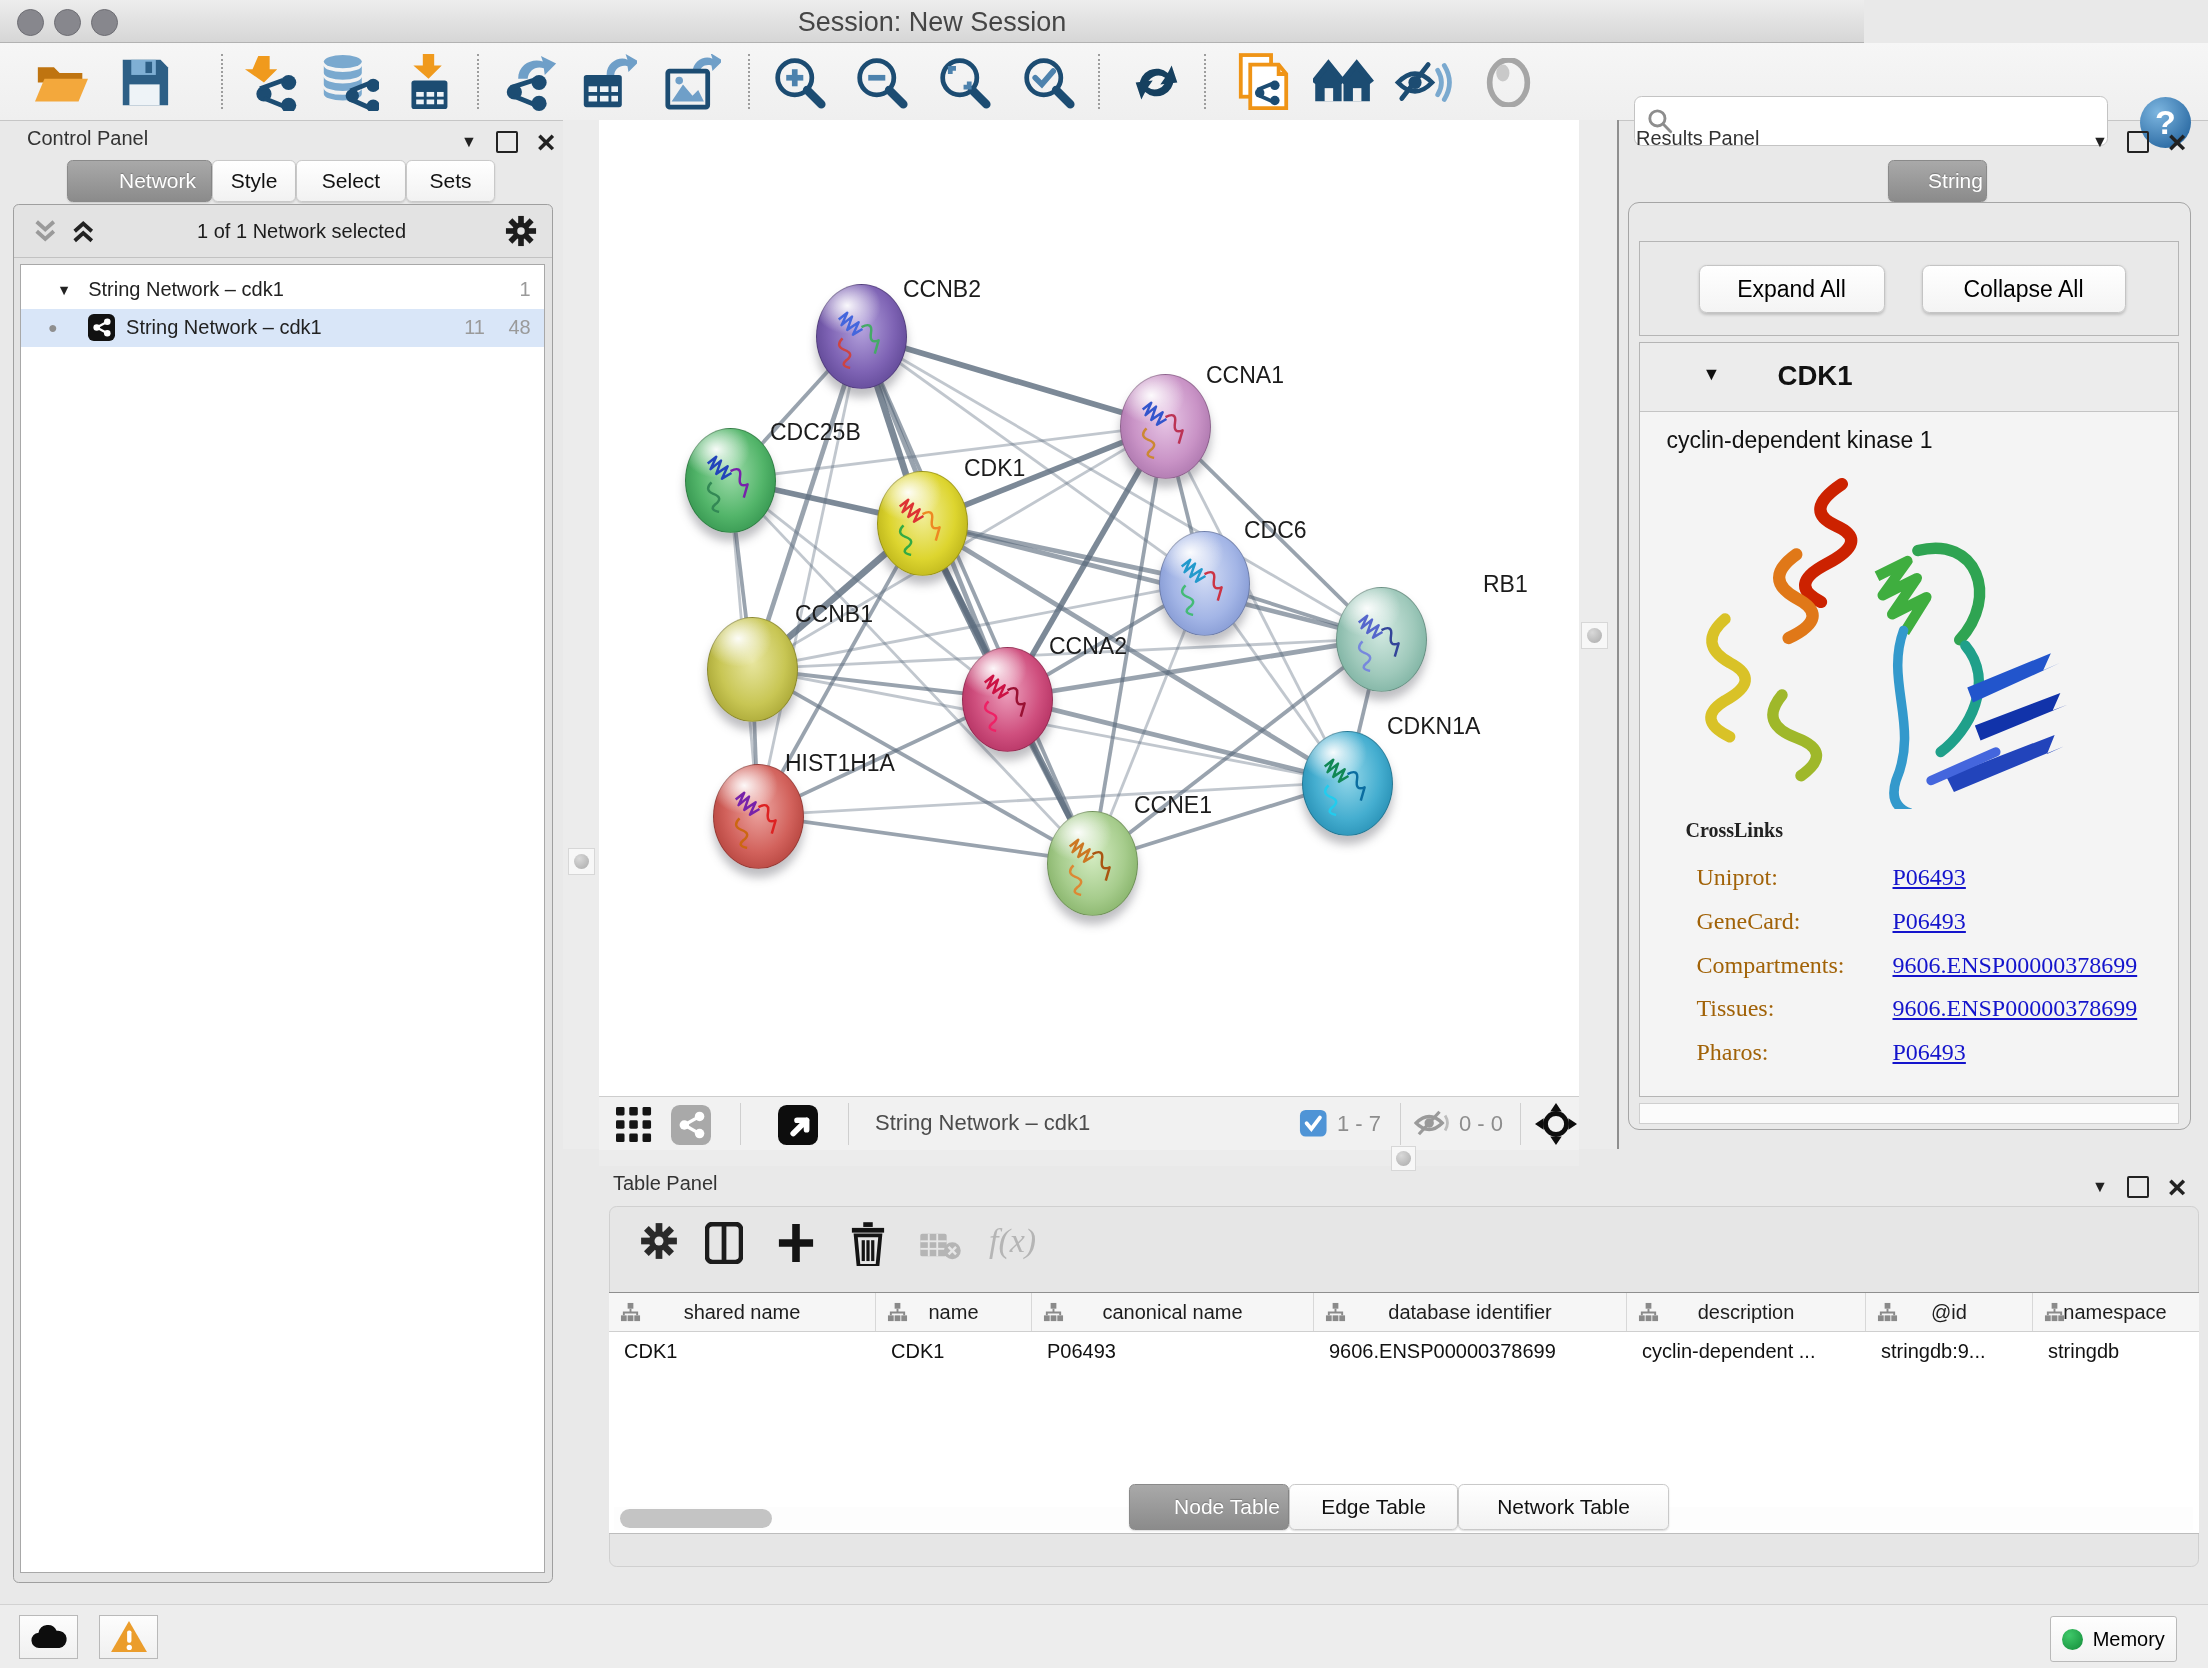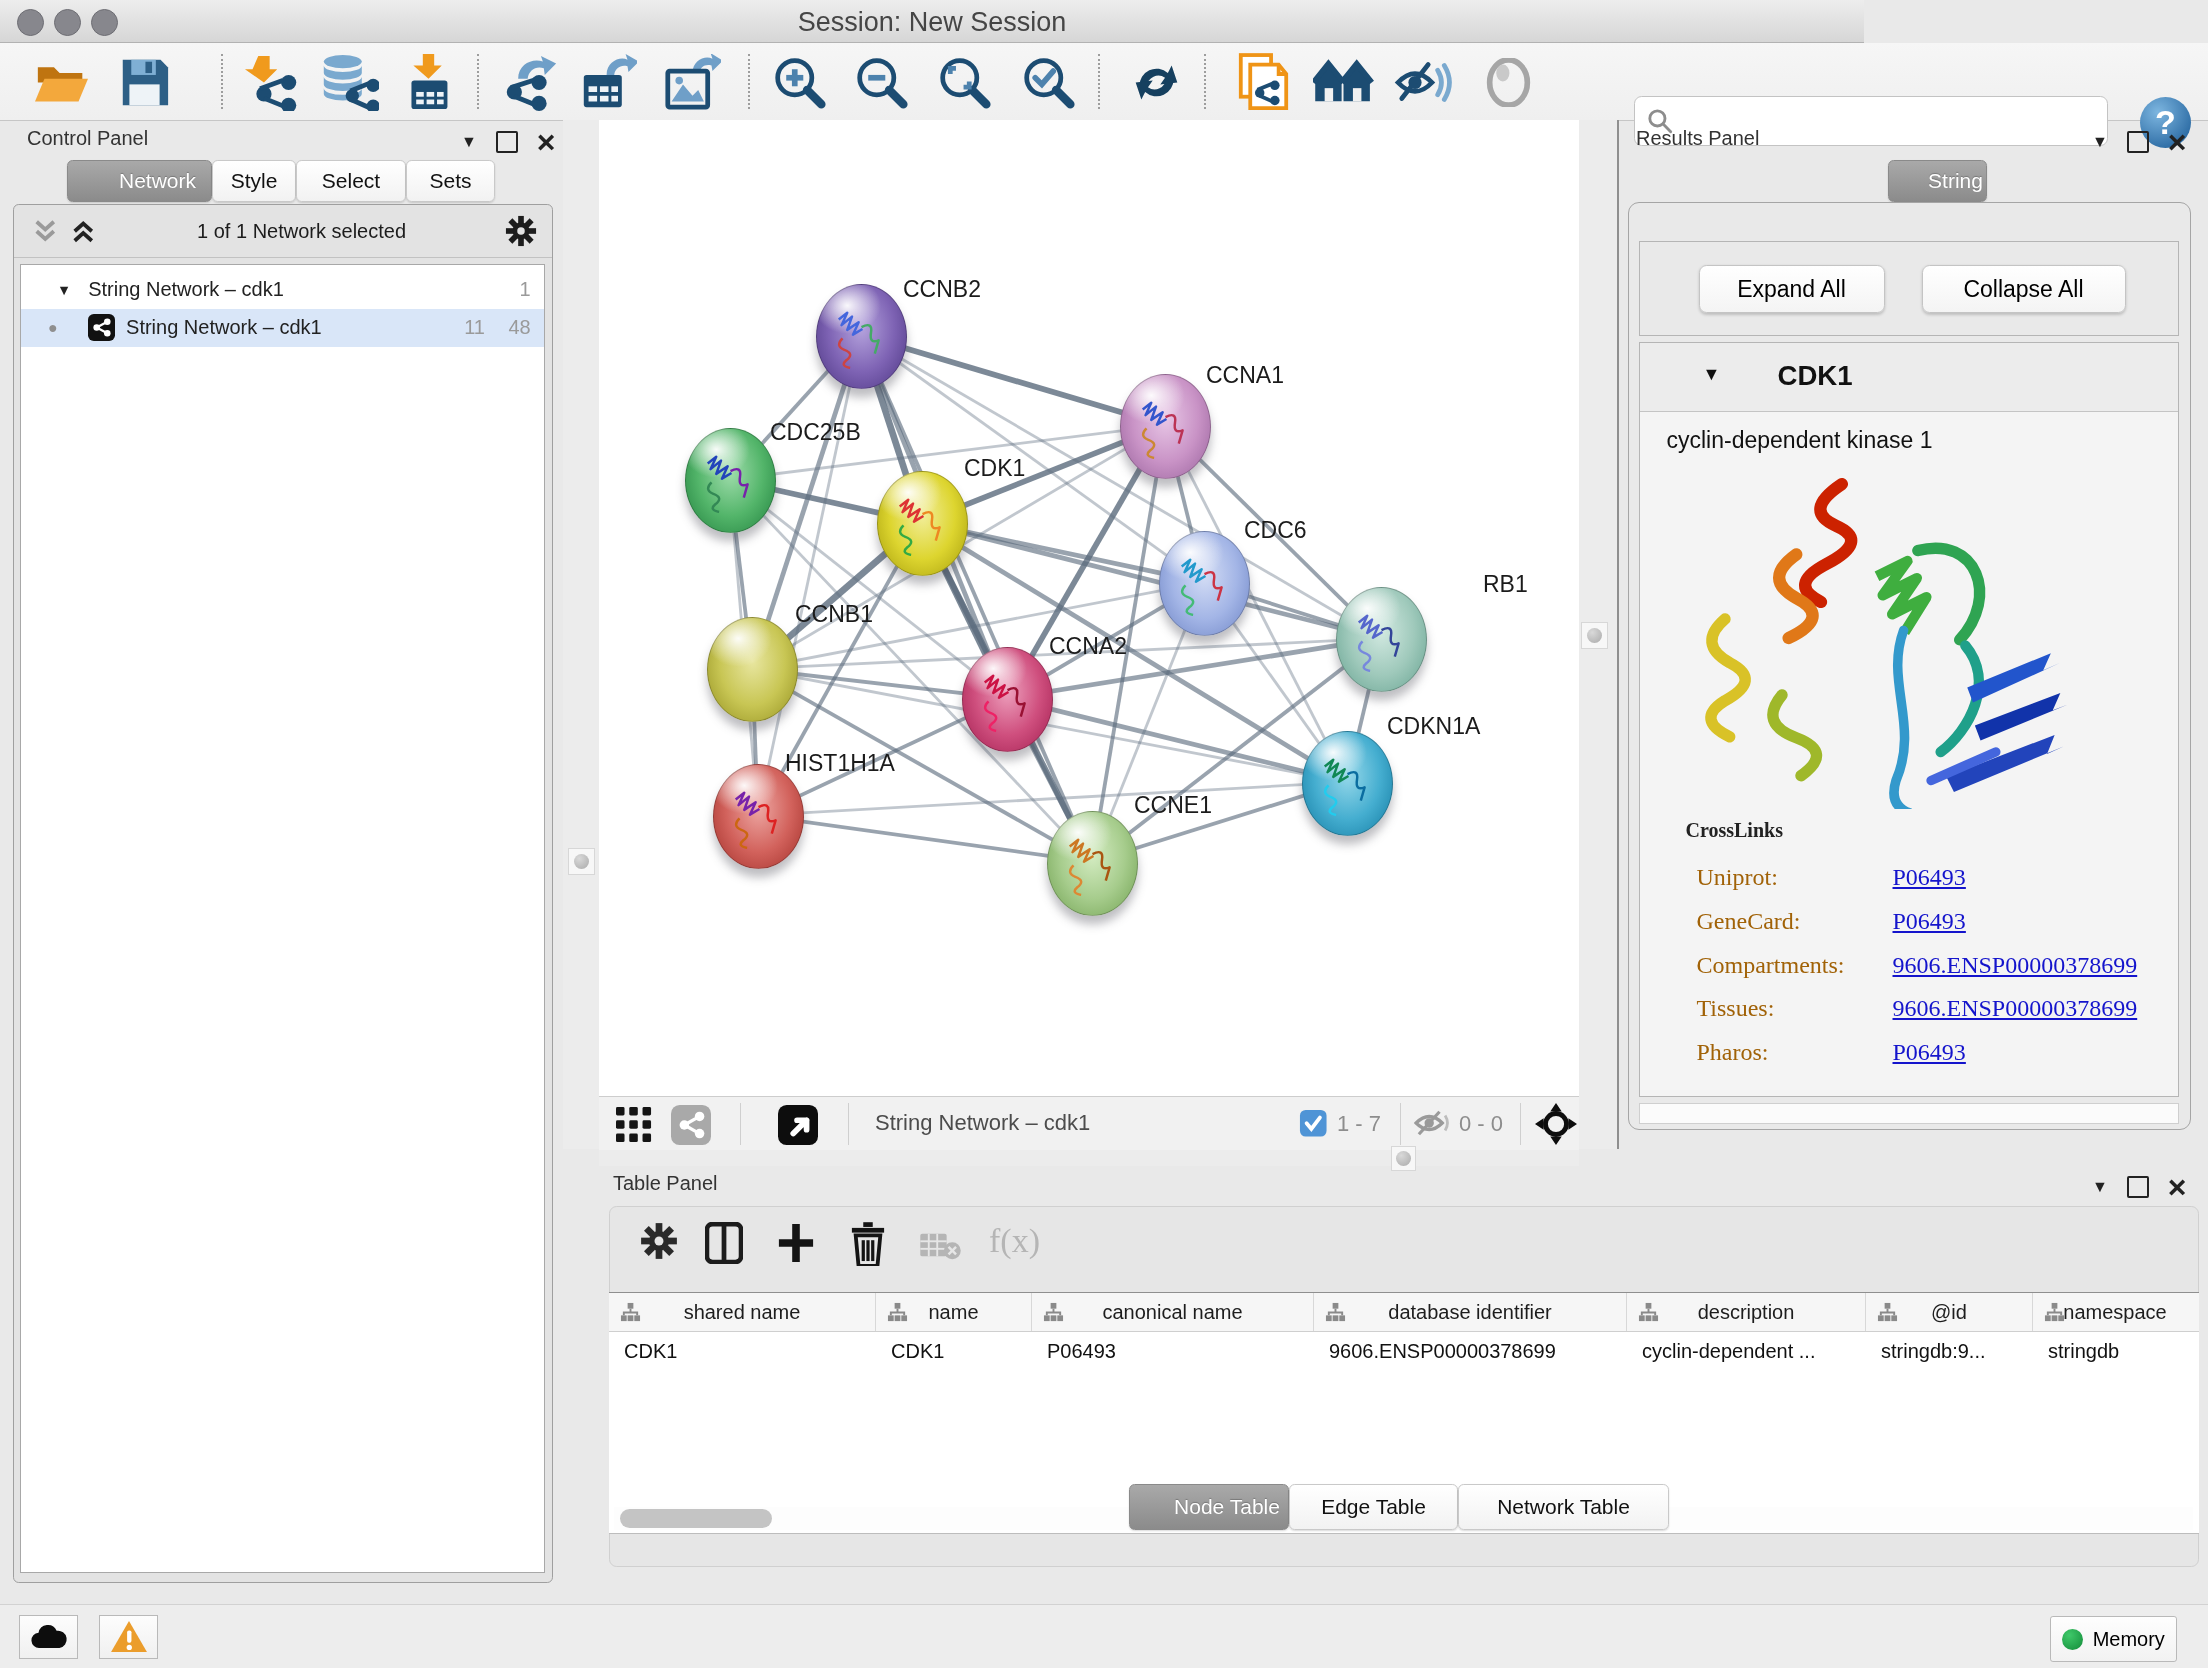--- a/index.html
+++ b/index.html
@@ -697,21 +697,21 @@
         <g stroke="#e6e6e6" stroke-width="2">
             <line x1="0" y1="12" x2="28" y2="12"></line>
             <line x1="0" y1="20" x2="28" y2="20"></line>
         <line x1="9" y1="4" x2="9" y2="28"></line>
             <line x1="18" y1="4" x2="18" y2="28"></line>
           </g>
         <circle cx="34" cy="22" r="9" fill="#b5b5b5"></circle>
         <path d="M30 18 l8 8 M38 18 l-8 8" stroke="#e6e6e6" stroke-width="2.6"></path>
       </svg>
     </button>
-    <div style="position:absolute;left:379px;top:15px;font-size:34px;color:#b5b5b5;" class="serif">f(x)</div>
+    <div style="position:absolute;left:379px;top:15px;font-size:34px;color:#b5b5b5;font-style:italic" class="serif">f(x)</div>
   </div>
 
   <div class="tp-table">
     <div class="th-row">
       <div class="th" style="width:267px">
         <svg width="21" height="21" viewBox="0 0 22 22">
             <g fill="#8a8a8a">
               <rect x="8" y="1" width="6" height="6"></rect>
               <rect x="1" y="14" width="6" height="6"></rect>
               <rect x="8" y="14" width="6" height="6"></rect>

